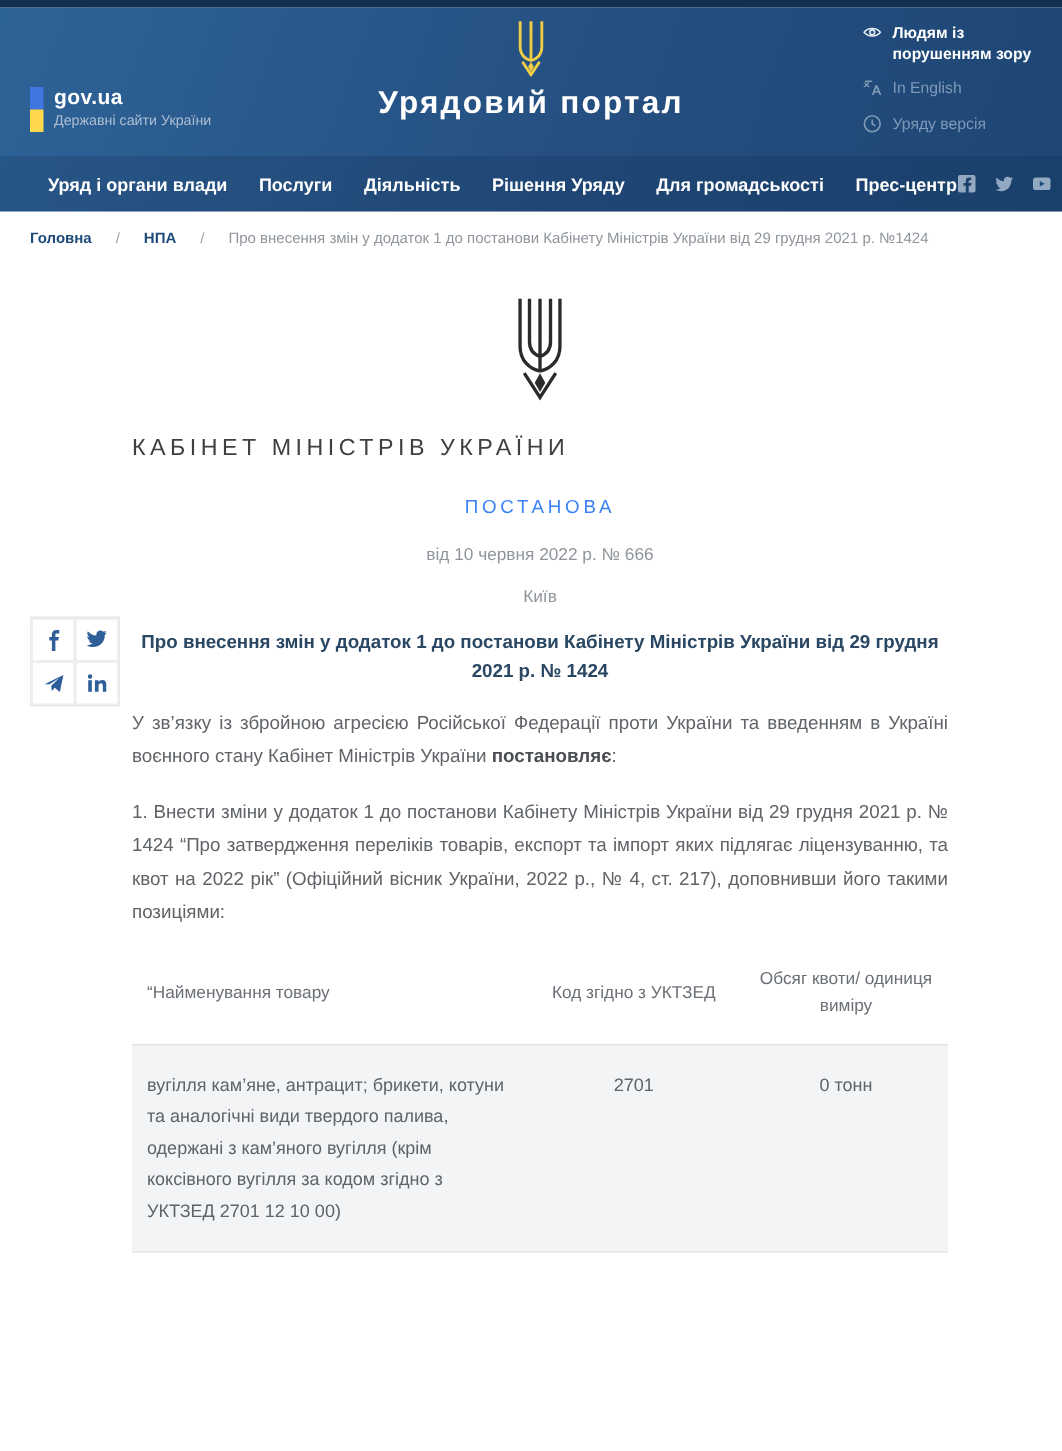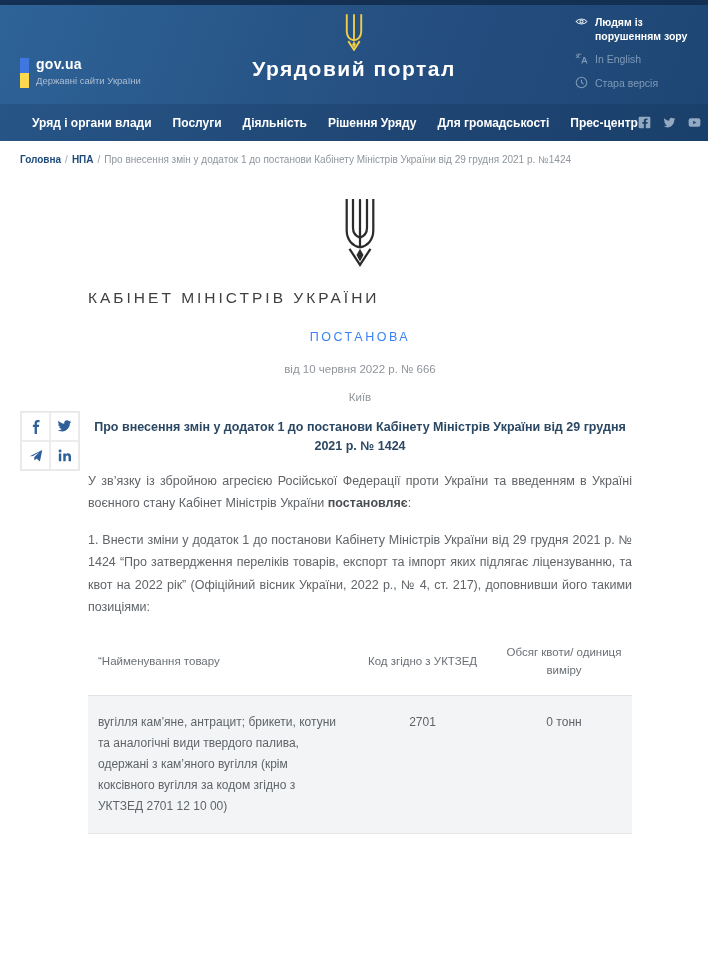--- a/index.html
+++ b/index.html
@@ -35,21 +35,21 @@
     position:absolute; left:0; right:0; bottom:0; height:37px;
     display:flex; align-items:center; padding:0 32px;
     background:rgba(9,36,64,.18);
   }
   .nav-menu{ display:flex; gap:21px; }
   .nav-item{ font-size:12px; font-weight:bold; color:#fff; white-space:nowrap; cursor:pointer; }
   .nav-right{ margin-left:auto; display:flex; align-items:center; gap:12px; }
   .soc-ic{ width:13px; height:13px; display:block; cursor:pointer;}
   .search-box{ display:flex; align-items:center; gap:6px; cursor:pointer; margin-left:6px;}
   
-  .breadcrumb{ padding:13px 20px 10px 20px; font-size:10px; display:flex; gap:4px; flex-wrap:nowrap; white-space:nowrap;}
+  .breadcrumb{ padding:13px 20px 10px 20px; font-size:10px; display:flex; gap:16px; flex-wrap:nowrap; white-space:nowrap;}
   .crumb-link{ color:#1e4a7a; font-weight:bold; cursor:pointer; }
   .crumb-sep{ color:#9aa4ae; }
   .crumb-current{ color:#8e959c; overflow:hidden; text-overflow:ellipsis; }
   
   .doc-wrap{ position:relative; width:544px; margin:18px 0 0 88px; padding-bottom:10px;}
   .share-box{
     position:absolute; left:-68px; top:218px;
     display:grid; grid-template-columns:29px 29px; grid-auto-rows:29px;
     border:1px solid #e7e7e7;
   }
@@ -115,21 +115,21 @@
         <path d="M2 2 h6 v1.2 H5.6 c-.3 1-.8 1.9-1.5 2.6 .5.4 1.1.7 1.8.9 l-.4 1.1 C4.6 7.5 3.9 7.1 3.3 6.6 2.7 7.1 2 7.5 1.2 7.8 L.8 6.7 c.7-.2 1.3-.5 1.8-.9 C2 5.2 1.6 4.5 1.3 3.7 l1.1-.3 c.2.6.5 1.1.9 1.6 .5-.5.9-1.1 1.1-1.8 H2 Z"></path>
         <path d="M10.5 6 h1.8 L15.5 14 h-1.5 l-.7-1.8 h-3.4 L9.2 14 H7.7 Z M11.4 7.8 l-1.1 3 h2.3 Z"></path>
       </svg>
       <span class="lbl util-muted">In English</span>
     </div>
     <div class="util-row">
       <svg class="soc-ic" width="14" height="14" viewBox="0 0 16 16" fill="none" stroke="#7f9ab8" stroke-width="1.3">
         <circle cx="8" cy="8" r="6.5"></circle>
           <path d="M8 4.5 V8 l2.5 1.8"></path>
       </svg>
-      <span class="lbl util-muted">Стара версія</span>
+      <span class="lbl util-muted">Уряду версія</span>
     </div>
   </div>
 
   <div class="masthead">
     <div class="masthead-title">Урядовий портал</div>
   </div>
 
   <nav class="nav-bar">
     <div class="nav-menu">
         <div class="nav-item">Уряд і органи влади</div>

